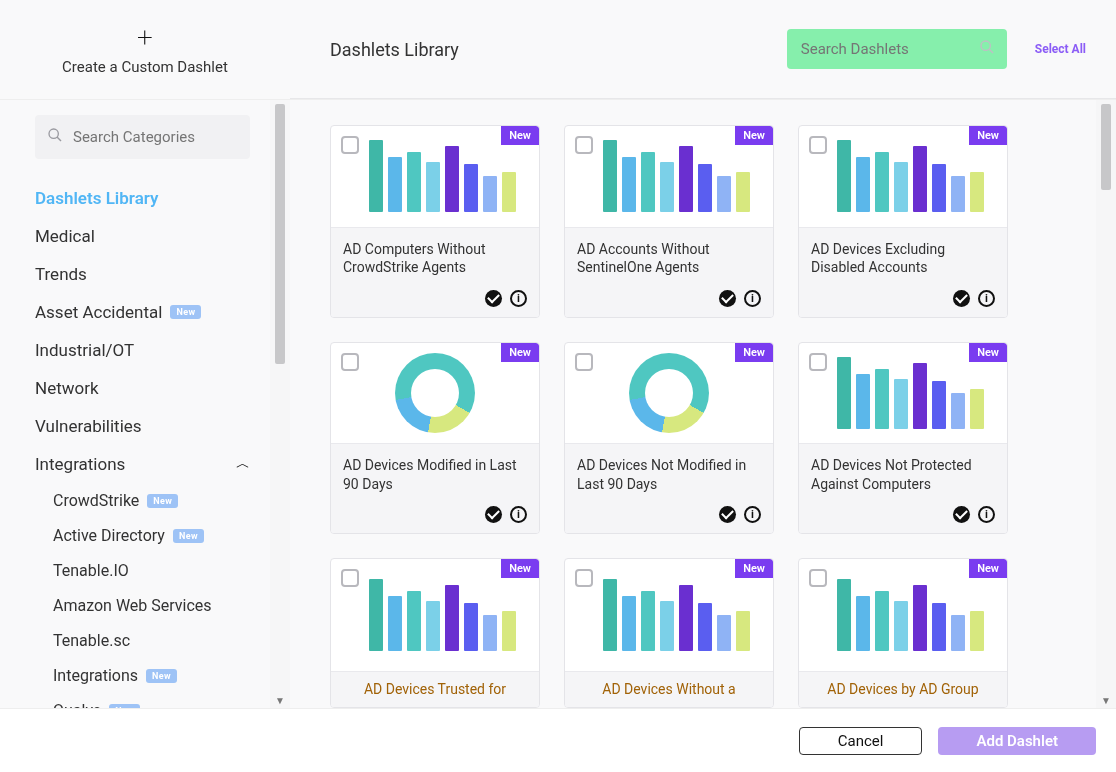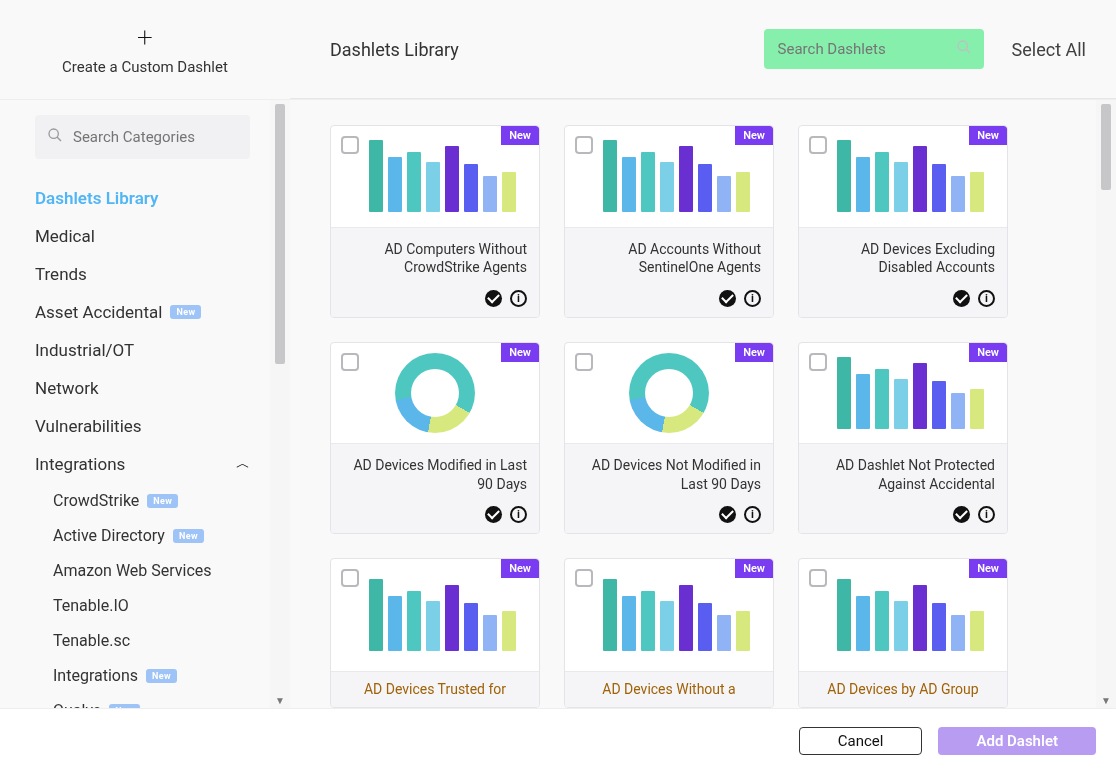--- a/index.html
+++ b/index.html
@@ -8,21 +8,21 @@
   
   .top { display: flex; height: 100px; border-bottom: 1px solid #eee; }
   .top-left { width: 290px; display: flex; flex-direction: column; align-items: center; justify-content: center; gap: 6px; }
   .plus-icon { font-size: 28px; font-weight: 200; color: #111; line-height: 1; cursor: pointer; }
   .create-label { font-size: 15px; color: #333; }
   .top-right { flex: 1; display: flex; align-items: center; padding: 0 30px 0 40px; border-bottom: 1px solid #e7e7e9; }
   .page-title { font-size: 18px; color: #333; flex: 1; }
   .search-dashlets { position: relative; width: 220px; margin-right: 28px; }
   .search-dashlets input { width: 100%; height: 40px; border: none; border-radius: 4px; background: #86efac; padding: 0 38px 0 14px; font-size: 15px; color: #555; outline: none; }
   .search-dashlets .mag { position: absolute; right: 12px; top: 50%; transform: translateY(-50%); color: #bfbfc4; }
-  .select-all { font-size: 18px; font-weight: 400; color: #404040; cursor: pointer; }
+  .select-all { font-size: 12px; font-weight: 700; color: #8b5cf6; cursor: pointer; }
   
   
   .main { flex: 1; display: flex; min-height: 0; }
   
   
   .sidebar-wrap { width: 290px; position: relative; display:flex;}
   .sidebar { width: 270px; padding: 15px 20px 20px 35px; overflow-y: auto; }
   .sidebar-scroll { width: 20px; background: #f6f6f7; display:flex; justify-content:center; }
   .sidebar-thumb { width: 10px; background: #c7c7c9; border-radius: 2px; height: 260px; margin-top: 4px;}
   .sidebar-arrow-down { position:absolute; bottom:2px; right:5px; font-size:10px; color:#777;}
@@ -42,21 +42,21 @@
   .library { flex: 1; padding: 25px 30px 0 40px; overflow-y: hidden; display: grid; grid-template-columns: repeat(3, 210px); gap: 24px 24px; align-content: start; justify-content:start;}
   .lib-scroll { width: 20px; background: #f6f6f7; display:flex; justify-content:center; position:relative;}
   .lib-thumb { width: 10px; background: #c7c7c9; border-radius: 2px; height: 86px; margin-top: 4px;}
   .lib-arrow-down { position:absolute; bottom:2px; right:5px; font-size:10px; color:#777;}
   
   .card { width: 210px; border: 1px solid #e4e4e8; border-radius: 4px; background: #fff; display: flex; flex-direction: column; overflow:hidden;}
   .card-top { height: 112px; position: relative; display:flex; align-items:center; justify-content:center; }
   .card-check { position: absolute; top: 10px; left: 10px; width: 18px; height: 18px; border: 2px solid #b8b8bd; border-radius: 4px; background:#fff; }
   .card-new { position: absolute; top: 0; right: 0; background: #7a3cf0; color: #fff; font-size: 11px; font-weight: 600; padding: 3px 8px; border-radius: 0 3px 0 0;}
   .card-bottom { background: #f5f5f7; padding: 12px 12px 10px; border-top:1px solid #e9e9ed; display:flex; flex-direction:column; align-items:center; min-height:90px;}
-  .card-title { font-size: 14px; color: #333; text-align: right; line-height: 1.35; }
+  .card-title { font-size: 14px; color: #333; text-align: left; line-height: 1.35; }
   .card-icons { margin-top: auto; display: flex; gap: 8px; align-self:flex-end; }
   .ic-check { width: 17px; height:17px; border-radius:50%; background:#111; display:flex; align-items:center; justify-content:center;}
   .ic-check::after{content:""; width:5px; height:9px; border:solid #fff; border-width:0 2px 2px 0; transform:rotate(45deg) translate(-1px,-1px);}
   .ic-info { width: 17px; height:17px; border-radius:50%; border:2px solid #111; display:flex; align-items:center; justify-content:center; font-size:11px; font-weight:700; color:#111;}
   
   
   .bars { display:flex; align-items:flex-end; gap:5px; height:72px; margin-left:14px;}
   .bars span { width:14px; border-radius:1px;}
   
   .donut { width:80px; height:80px; border-radius:50%; background: conic-gradient(#4fc7c1 0 120deg, #d7e87f 120deg 190deg, #5bb7ea 190deg 260deg, #4fc7c1 260deg 360deg); display:flex; align-items:center; justify-content:center;}
@@ -139,24 +139,24 @@
           </div>
           <div class="sub-item">
             <span>CrowdStrike</span>
             <span class="new-badge">New</span>
           </div>
           <div class="sub-item">
             <span>Active Directory</span>
             <span class="new-badge">New</span>
           </div>
           <div class="sub-item">
+            <span>Tenable.IO</span>
+          </div>
+          <div class="sub-item">
             <span>Amazon Web Services</span>
-          </div>
-          <div class="sub-item">
-            <span>Tenable.IO</span>
           </div>
           <div class="sub-item">
             <span>Tenable.sc</span>
           </div>
           <div class="sub-item">
             <span>Integrations</span>
             <span class="new-badge">New</span>
           </div>
           <div class="sub-item">
             <span>Qualys</span>
@@ -278,21 +278,21 @@
               <span style="height: 55px; background: rgb(91, 183, 234);"></span>
               <span style="height: 60px; background: rgb(79, 199, 193);"></span>
               <span style="height: 50px; background: rgb(123, 208, 232);"></span>
               <span style="height: 66px; background: rgb(106, 47, 208);"></span>
               <span style="height: 48px; background: rgb(90, 94, 240);"></span>
               <span style="height: 36px; background: rgb(143, 179, 245);"></span>
               <span style="height: 40px; background: rgb(215, 232, 127);"></span>
             </div>
           </div>
           <div class="card-bottom">
-            <div class="card-title">AD Dashlet Not Protected Against Accidental</div>
+            <div class="card-title">AD Devices Not Protected Against Computers</div>
             <div class="card-icons">
               <div class="ic-check"></div>
               <div class="ic-info">i</div>
             </div>
           </div>
         </div>
         <div class="card partial">
           <div class="card-top">
             <div class="card-check"></div>
             <div class="card-new">New</div>

